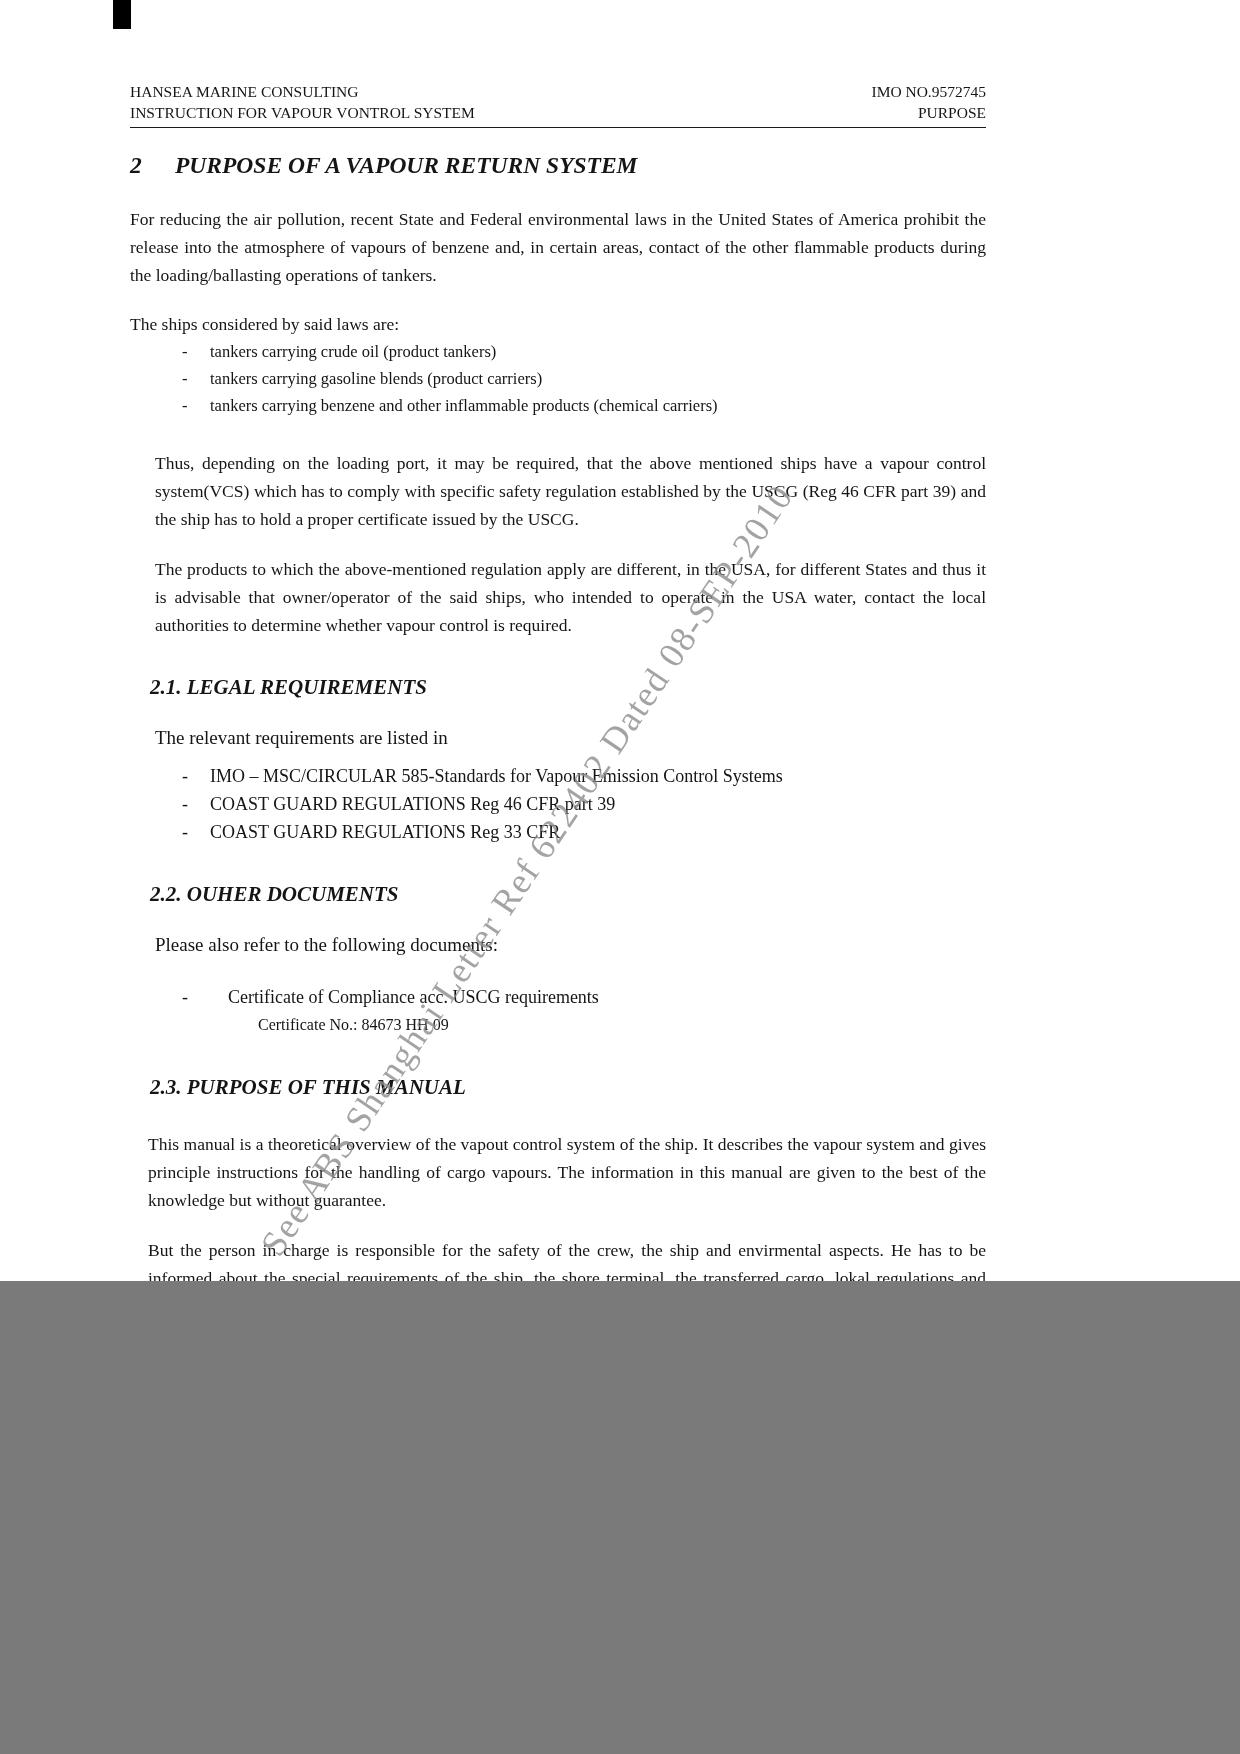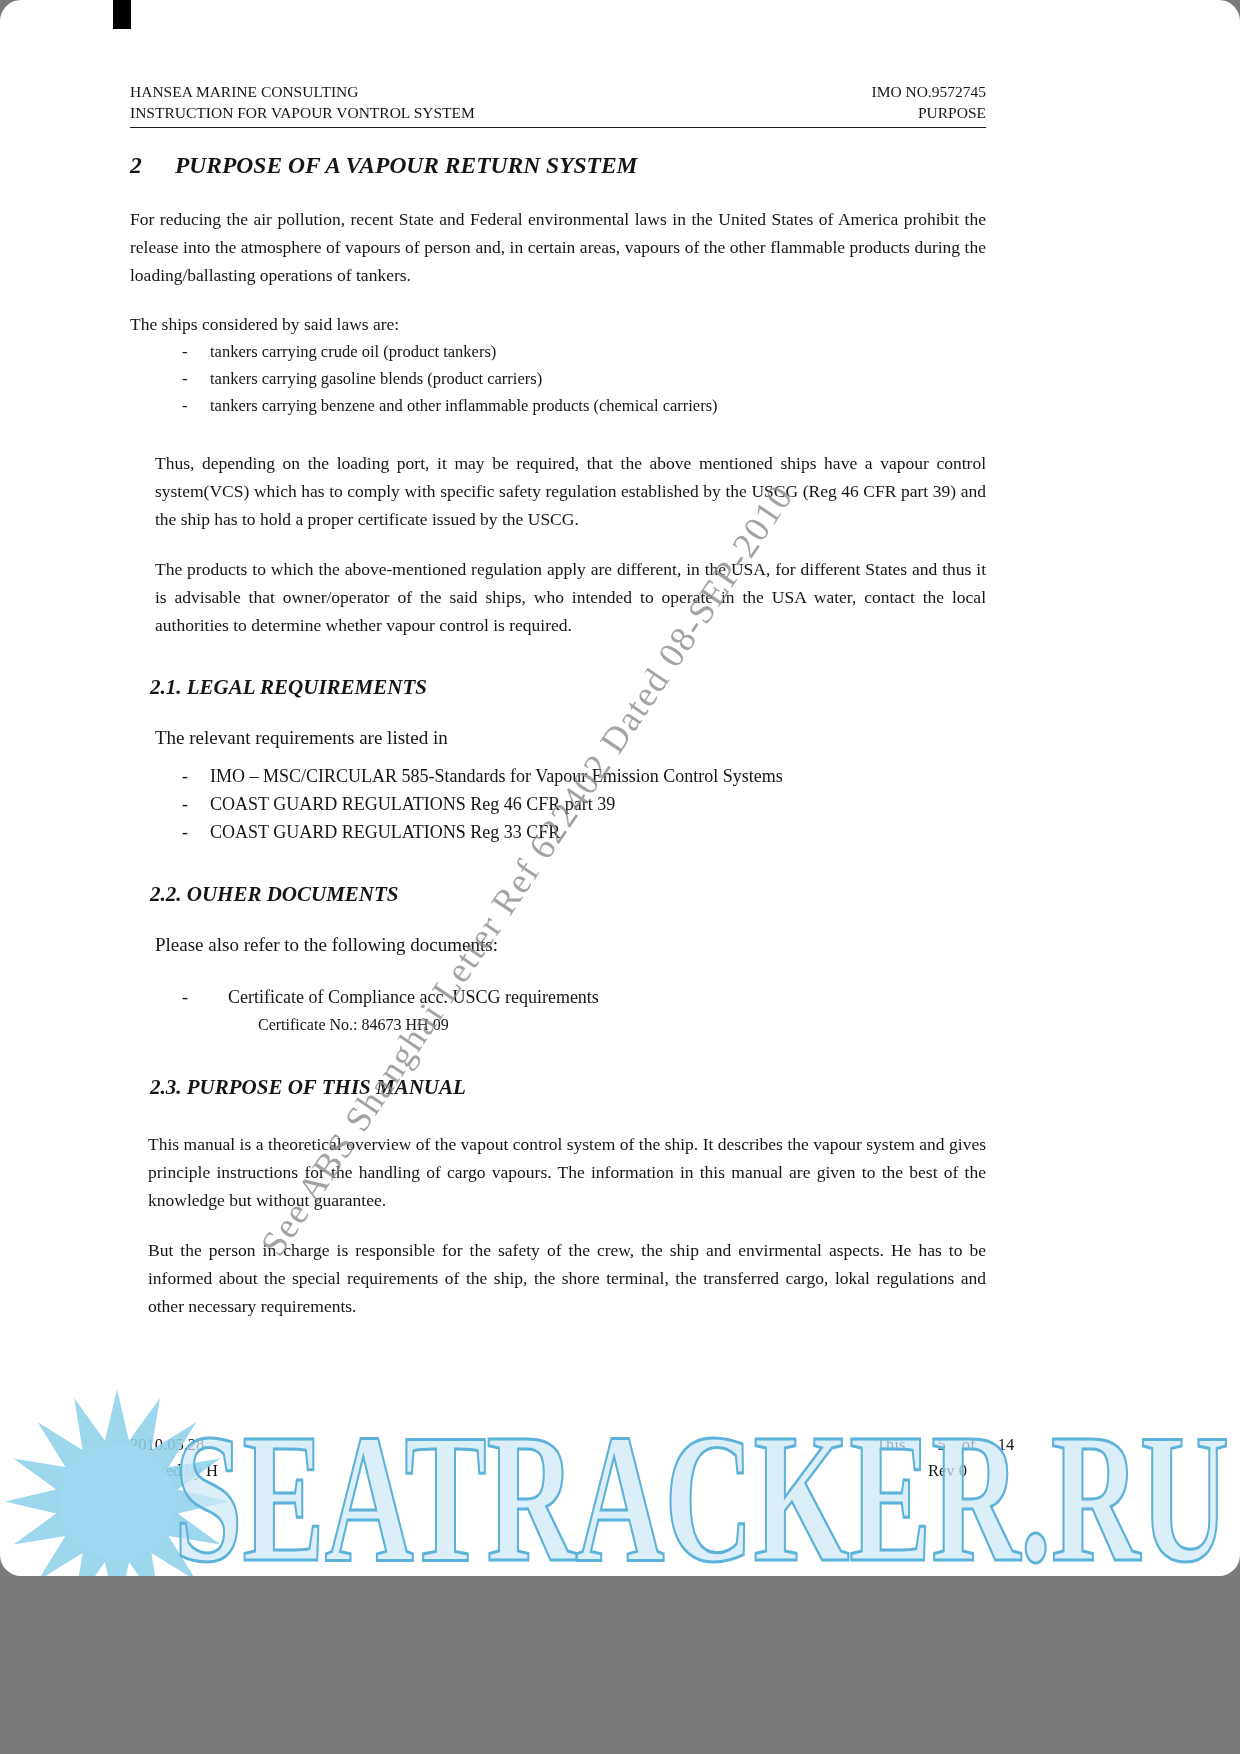--- a/index.html
+++ b/index.html
@@ -1,19 +1,19 @@
 <!DOCTYPE html>
 <html><head>
 <meta charset="utf-8">
 <style>
   html,body{margin:0;padding:0;}
   body{background:#7a7a7a;}
   h1,h2,p{margin:0;font-weight:normal;}
-  .page{position:relative;width:1240px;height:1576px;margin:0 auto;background:#ffffff;
-        font-family:"Liberation Serif",serif;color:#151515;overflow:hidden;border-radius:21px;}
+  .page{position:relative;width:1240px;height:1281px;margin:0 auto;background:#ffffff;
+        font-family:"Liberation Serif",serif;color:#151515;overflow:hidden;}
   .scan-mark-top{position:absolute;left:113px;top:0;width:18px;height:29px;background:#000;}
   .scan-mark-bottom{position:absolute;left:115px;top:1749px;width:1125px;height:5px;background:#000;}
 
   .content{position:absolute;left:130px;top:82px;width:856px;z-index:2;}
 
   .doc-header{display:flex;justify-content:space-between;align-items:flex-end;
               font-size:15.5px;line-height:1.35;border-bottom:1.6px solid #1a1a1a;padding-bottom:3px;}
   .doc-header .hdr-right{text-align:right;}
 
   h1.title{margin-top:24px;font-size:23.5px;font-style:italic;font-weight:bold;display:flex;}
@@ -77,21 +77,21 @@
         <div>IMO NO.9572745</div>
         <div>PURPOSE</div>
       </div>
     </div>
 
     <h1 class="title">
       <span class="num">2</span>
       <span>PURPOSE OF A VAPOUR RETURN SYSTEM</span>
     </h1>
 
-    <p class="body p-intro">For reducing the air pollution, recent State and Federal environmental laws in the United States of America prohibit the release into the atmosphere of vapours of person and, in certain areas, vapours of the other flammable products during the loading/ballasting operations of tankers.</p>
+    <p class="body p-intro">For reducing the air pollution, recent State and Federal environmental laws in the United States of America prohibit the release into the atmosphere of vapours of benzene and, in certain areas, contact of the other flammable products during the loading/ballasting operations of tankers.</p>
 
     <p class="ships-intro">The ships considered by said laws are:</p>
 
     <div class="list ships">
       <div class="li">
         <span class="dash">-</span>
         <span>tankers carrying crude oil (product tankers)</span>
       </div>
       <div class="li">
         <span class="dash">-</span>

